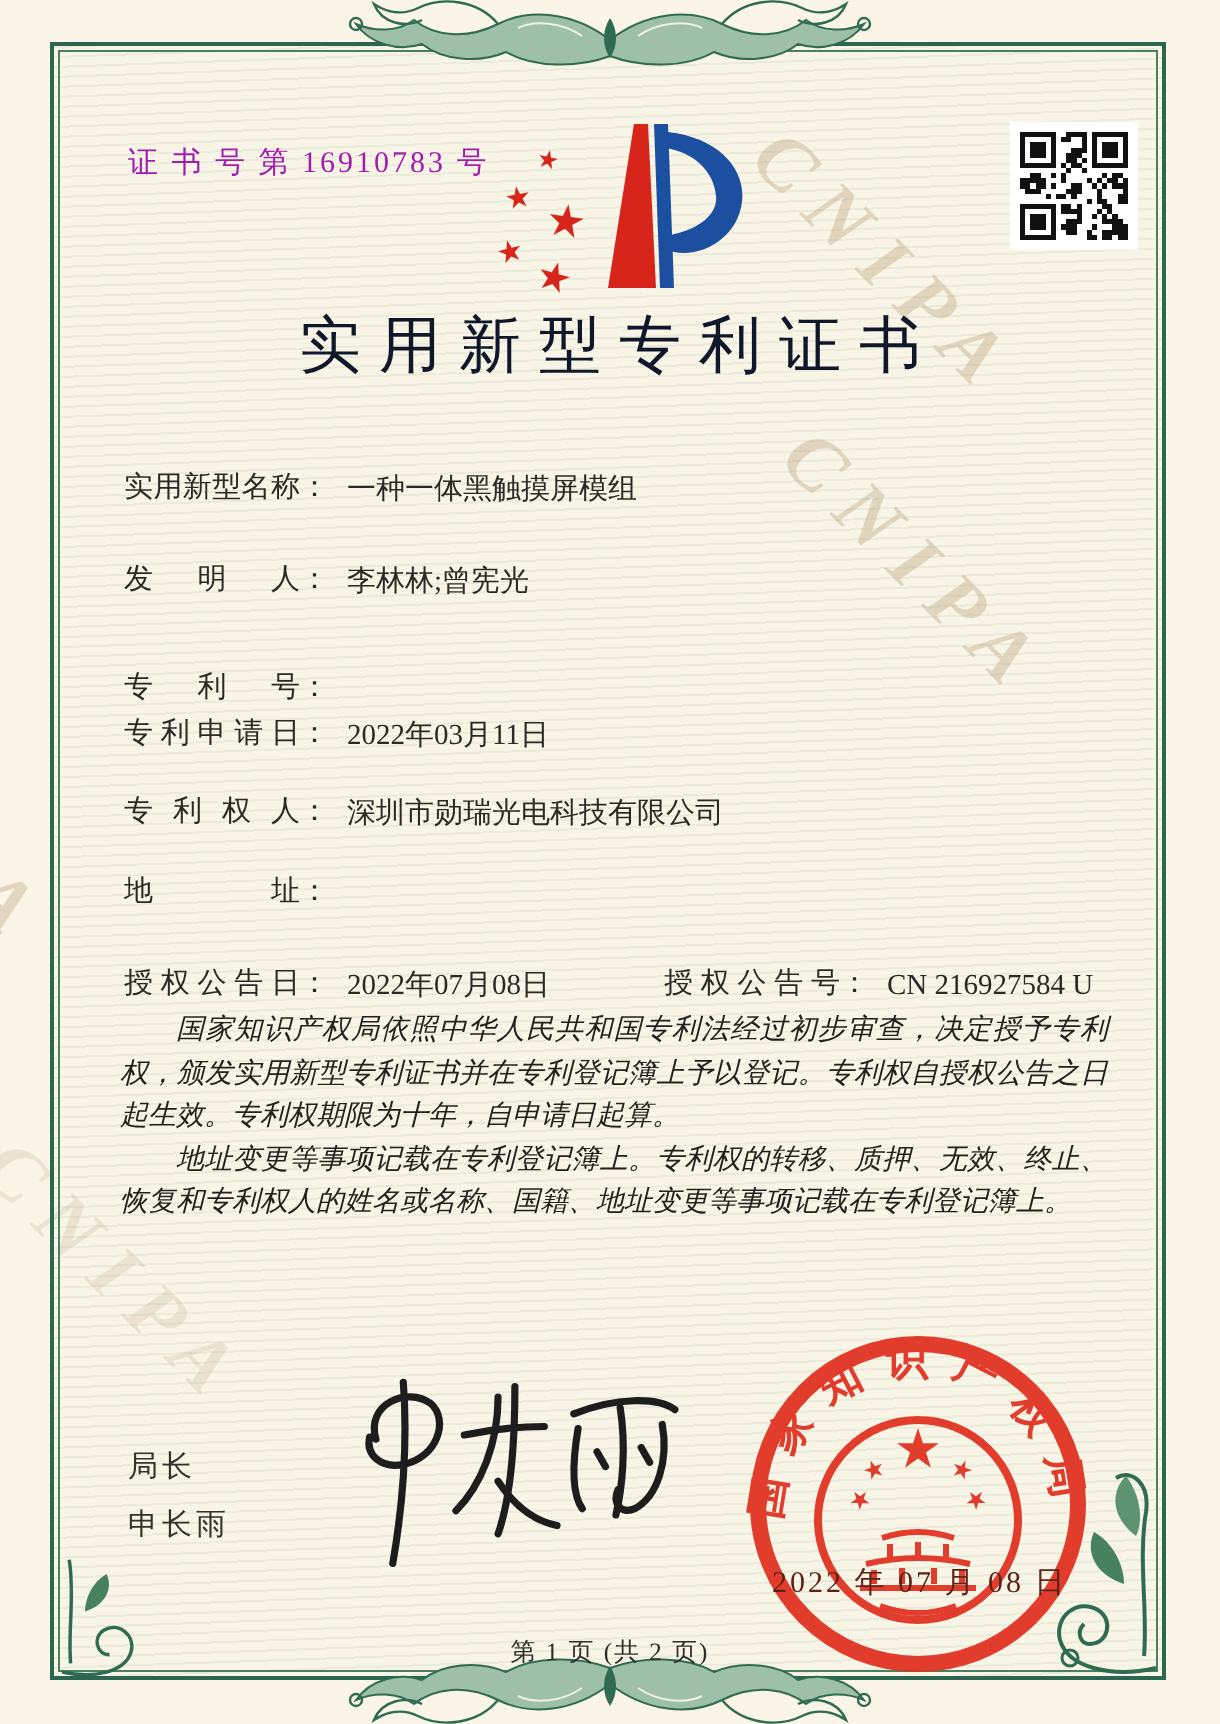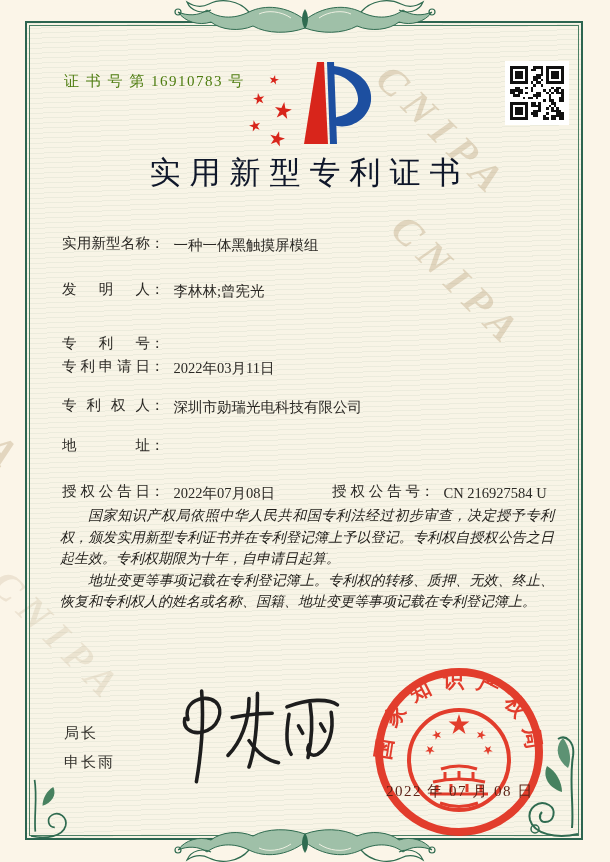--- a/index.html
+++ b/index.html
@@ -15,21 +15,21 @@
       #f8f4e6;
   }
   .frame{position:absolute;left:25px;top:21px;width:558px;height:819px;border:2px solid #2c6550;box-sizing:border-box;}
   .frame-inner{position:absolute;inset:2px;border:1px solid #4b7f64;}
   .ornament{position:absolute;left:0;top:0;pointer-events:none;}
   .wm{
     position:absolute;font-style:italic;font-weight:bold;font-size:40px;letter-spacing:10px;
     color:rgba(178,152,110,0.33);transform-origin:0 0;transform:rotate(45deg);white-space:nowrap;
   }
   .wm.faint{color:rgba(178,152,110,0.18);}
-  .cert-no{position:absolute;left:64px;top:72px;font-size:15px;color:#4d7c0f;letter-spacing:1.5px;}
+  .cert-no{position:absolute;left:64px;top:72px;font-size:15px;color:#a21caf;letter-spacing:1.5px;}
   .logo{position:absolute;left:238px;top:56px;}
   .qr{position:absolute;left:505px;top:61px;width:64px;height:64px;}
   .title{
     position:absolute;left:0;top:152px;width:100%;box-sizing:border-box;text-align:center;
     font-size:31px;font-weight:normal;color:#0f172a;letter-spacing:9px;padding-left:9px;
   }
   .field{position:absolute;left:62px;font-size:14.5px;color:#2b2925;display:flex;align-items:flex-start;}
   .flabel{display:inline-block;width:88px;text-align:justify;text-align-last:justify;flex:none;}
   .fcolon{flex:none;margin-right:9px;}
   .fvalue{max-width:366px;line-height:23px;}
@@ -345,14 +345,15 @@
       <path d="M75,109 L75,116 M89,108 L89,116 M103,109 L103,116"></path>
       <path d="M63,119 Q89,113 115,119"></path>
       <path d="M67,122 L67,129 M81,121 L81,129 M97,121 L97,129 M111,122 L111,129"></path>
       <path d="M60,131 L118,131"></path>
       <path d="M70,140 Q89,147 108,140"></path>
     </g>
   </svg>
 
   <div class="seal-date">2022 年 07 月 08 日</div>
 
+  <div class="footer">第 1 页 (共 2 页)</div>
 
 </div>
 
 </body></html>

